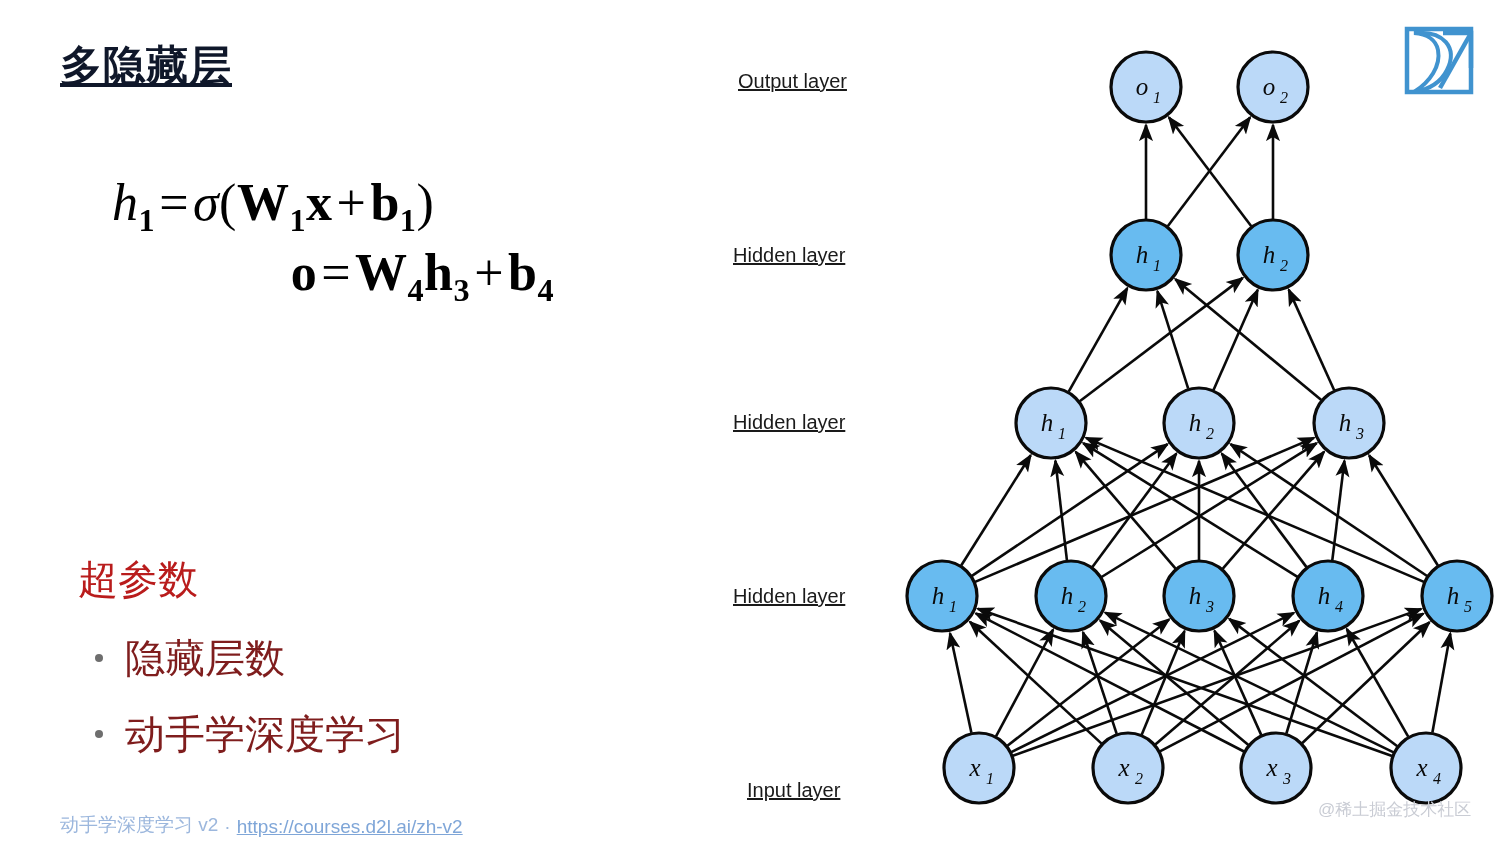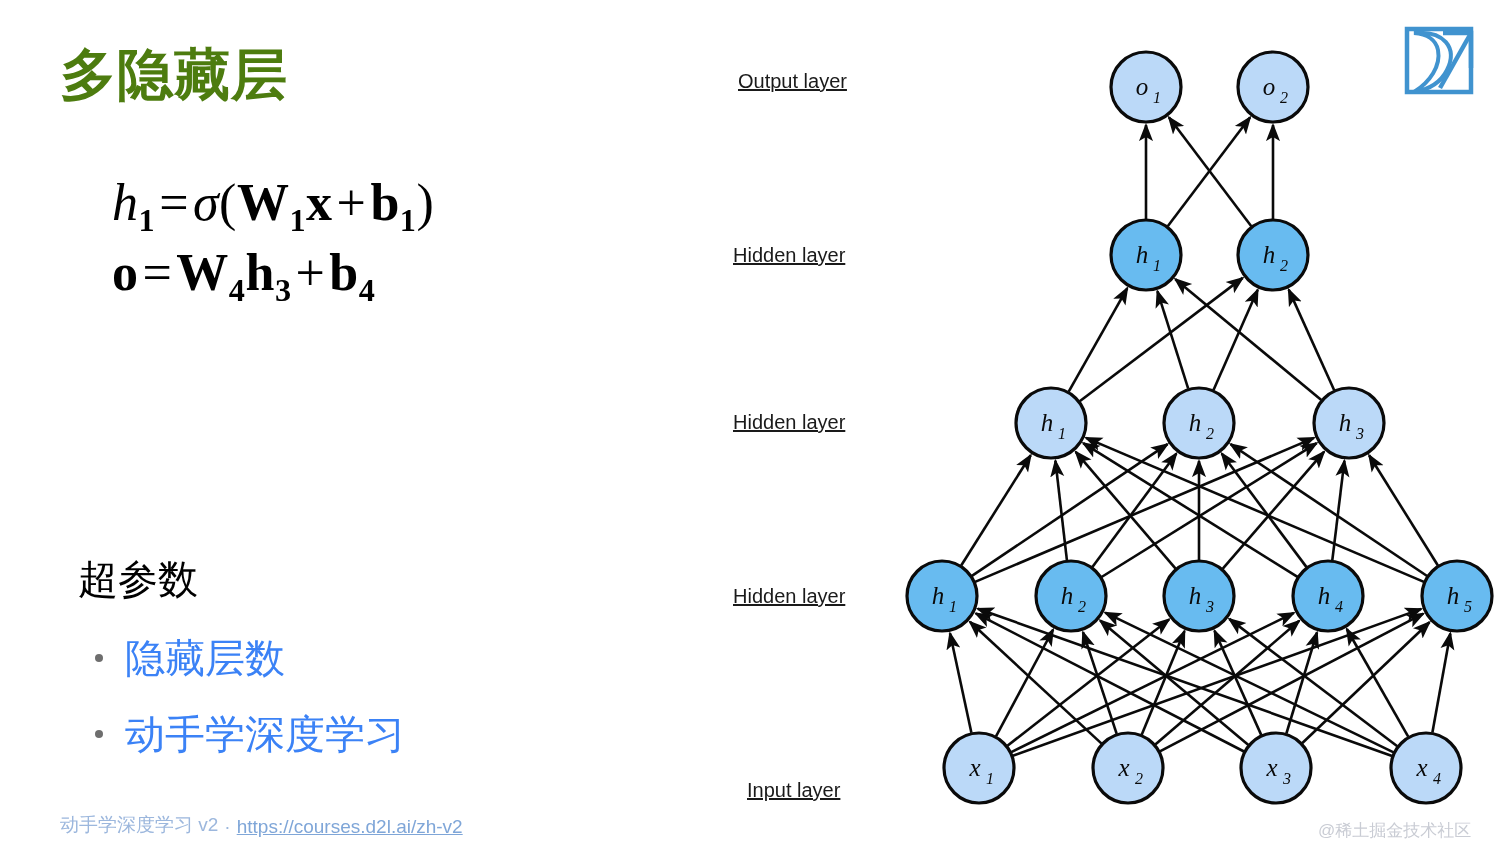--- a/index.html
+++ b/index.html
@@ -10,58 +10,59 @@
     width: 1512px; height: 846px;
     position: relative; overflow: hidden;
     font-family: "Liberation Sans", sans-serif;
     color: #000;
   }
   .slide { position: absolute; inset: 0; }
 
   
   .title {
     position: absolute; left: 60px; top: 38px;
-    font-size: 56px; font-weight: bold;
+    font-size: 42px; font-weight: bold;
     letter-spacing: 1px;
-    color: #4d7c0f;
-    font-family: "Liberation Sans", "DejaVu Sans", sans-serif;
+    color: #0f172a;
+    font-family: "Liberation Sans", "DejaVu Sans", sans-serif;
+    text-decoration: underline;
   }
 
   .formulas {
     position: absolute; left: 112px; top: 168px;
     width: 470px;
     font-family: "Liberation Serif", "DejaVu Serif", serif;
     color: #000;
   }
   .formula {
     font-size: 52px;
     line-height: 70px;
     white-space: nowrap;
     letter-spacing: 0.5px;
   }
-  .formula.center { text-align: left; padding-right: 28px;}
+  .formula.center { text-align: right; padding-right: 28px;}
   .formula b { font-weight: bold; }
   .formula i { font-style: italic; font-weight: normal; }
   .formula .sub {
     font-size: 0.62em;
     vertical-align: sub;
     line-height: 0;
     font-weight: bold;
     font-style: normal;
   }
   .formula .op { font-weight: normal; padding: 0 4px; }
 
   .hyper-title {
     position: absolute; left: 78px; top: 552px;
-    font-size: 40px; color: #000000;
+    font-size: 40px; color: #b91c1c;
     font-family: "Liberation Sans", "DejaVu Sans", sans-serif;
   }
   .bullet-list {
     position: absolute; left: 95px; top: 620px;
-    color: #3b82f6;
+    color: #7f1d1d;
     font-family: "Liberation Sans", "DejaVu Sans", sans-serif;
   }
   .bullet-item {
     display: flex; align-items: center;
     font-size: 40px; line-height: 76px;
   }
   .bullet-dot {
     width: 8px; height: 8px; border-radius: 50%;
     background: #6e6e6e; margin-right: 22px; flex: none;
   }
@@ -89,21 +90,20 @@
   .ll-hidden1 { left: 733px; top: 244px; }
   .ll-hidden2 { left: 733px; top: 411px; }
   .ll-hidden3 { left: 733px; top: 585px; }
   .ll-input  { left: 747px; top: 779px; }
 
   .watermark {
     position: absolute; left: 1318px; top: 798px;
     font-size: 17px; color: #c9ccd4;
     font-family: "Liberation Sans", "DejaVu Sans", sans-serif;
     white-space: nowrap;
-    margin-top: 21px;
   }
   .logo { position: absolute; left: 1400px; top: 16px; width: 86px; height: 82px; }
 </style>
 </head>
 <body>
 
 <div class="slide">
 
   <div class="title">多隐藏层</div>
 

